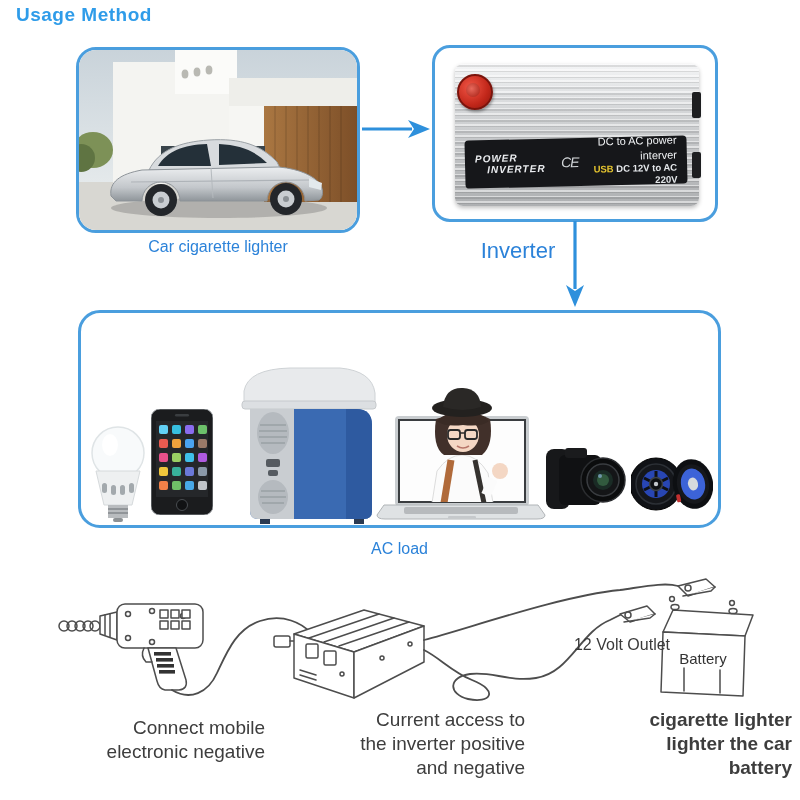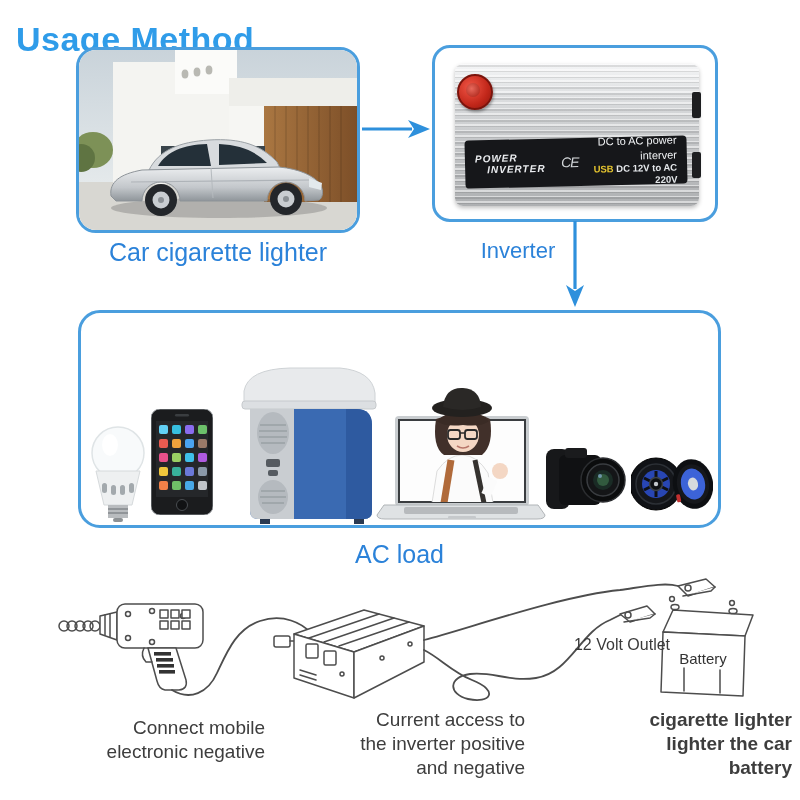--- a/index.html
+++ b/index.html
@@ -1,26 +1,26 @@
 <!DOCTYPE html>
 <html style="--accent-blue: #2F9CE9; --label-blue: #2B82D9; --border-blue: #4A9EDE; --arrow-blue: #2E90DC;"><head>
 <meta charset="utf-8">
 <style>
   html,body{margin:0;padding:0;background:#fff;}
   .canvas{position:relative;width:800px;height:800px;background:#fff;overflow:hidden;
           font-family:"Liberation Sans",sans-serif;}
-  .page-title{position:absolute;left:16px;top:20px;font-size:34px;font-weight:bold;
+  .page-title{position:absolute;left:16px;top:4px;font-size:19px;font-weight:bold;
               letter-spacing:.5px;color:var(--accent-blue,#2f9ce9);text-align:center;}
   .panel{position:absolute;border:3px solid var(--border-blue,#4a9ede);border-radius:20px;
          background:#fff;overflow:hidden;box-sizing:border-box;}
   .car-panel{left:76px;top:47px;width:284px;height:186px;}
   .inverter-panel{left:432px;top:45px;width:286px;height:177px;border-radius:18px;}
   .acload-panel{left:78px;top:310px;width:643px;height:218px;border-radius:22px;}
   .flow-label{position:absolute;text-align:center;color:var(--label-blue,#2b82d9);
-              font-size:25px;}
+              font-size:16px;}
   .car-label{left:76px;top:238px;width:284px;}
   .inverter-label{left:438px;top:238px;width:160px;font-size:22px;}
   .acload-label{left:78px;top:540px;width:643px;}
   .arrow{position:absolute;}
   
   .inv-wrap{position:absolute;inset:0;}
   .inv-body{position:absolute;left:20px;top:16px;width:244px;height:142px;border-radius:8px;
             background:linear-gradient(180deg,#f4f5f6 0%,#d6d8da 30%,#c2c4c6 60%,#aeb0b2 100%);
             box-shadow:0 2px 4px rgba(0,0,0,.25);}
   .inv-fins{position:absolute;inset:0;border-radius:8px;

